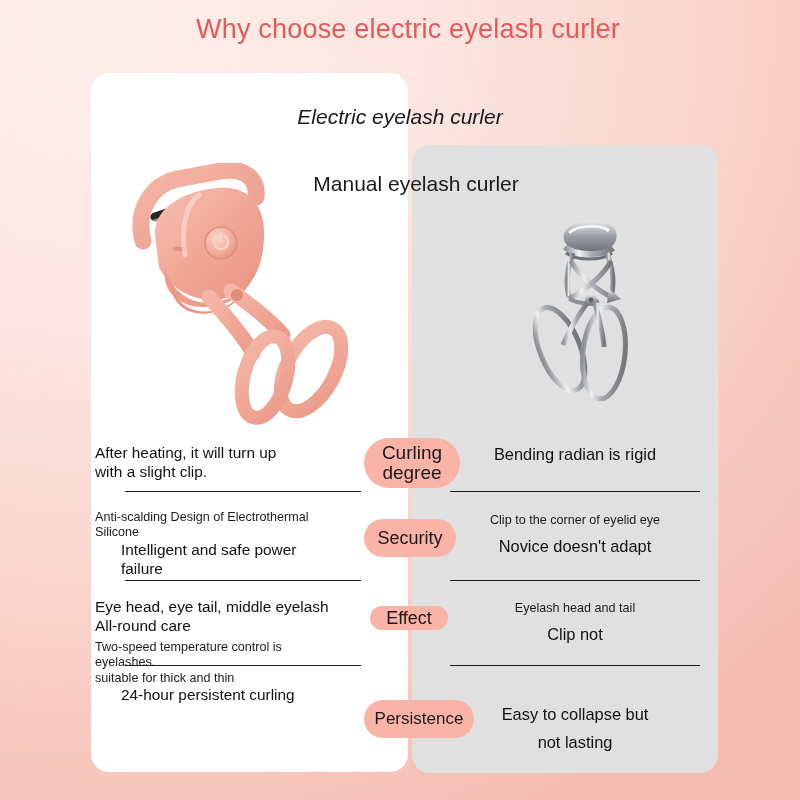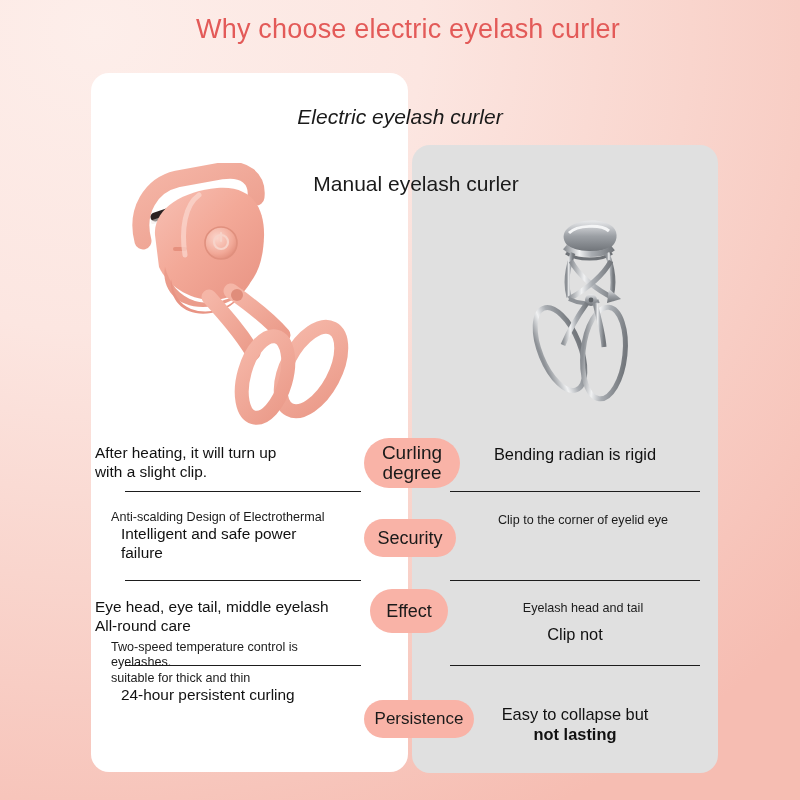--- a/index.html
+++ b/index.html
@@ -66,21 +66,21 @@
   }
   .cell {
     position:absolute;
     font-size:14.5px;
     color:#141414;
     line-height:1.22;
   }
   .cell.left  { left:95px;  width:272px; }
   .cell.right { left:440px; width:270px; text-align:center; }
 
-  .ln-small  { font-size:12.6px; color:#1b1b1b;margin-left:16px; }
+  .ln-small  { font-size:12.6px; color:#1b1b1b; }
   .ln-big    { font-size:16.4px; color:#111; }
   .ln-mid    { font-size:15.4px; color:#111; }
   .indent    { padding-left:26px; }
   .c-indent  { }
 
   .divider {
     position:absolute;
     height:0;
     border-top:1.6px solid #1d1d1d;
   }
@@ -208,46 +208,48 @@
       </div>
       <div class="cell right" style="top: 444px;">
         <div class="ln-big" style="margin-top: 0px;">Bending radian is rigid</div>
       </div>
       <div class="divider left" style="top: 491px;"></div>
       <div class="divider right" style="top: 491px;"></div>
       <div class="badge" style="left: 364px; top: 438px; width: 96px; height: 50px; font-size: 19px; background: rgb(249, 179, 167);">Curling
 degree</div>
       <div class="cell left" style="top: 510px;">
         <div class="ln-small">Anti-scalding Design of Electrothermal</div>
+        <div class="ln-small">Silicone</div>
         <div class="ln-mid indent">Intelligent and safe power</div>
         <div class="ln-mid indent">failure</div>
       </div>
       <div class="cell right" style="top: 513px;">
         <div class="ln-small" style="margin-top: 0px;">Clip to the corner of eyelid eye</div>
+        <div class="ln-big" style="margin-top: 8px;">Novice doesn't adapt</div>
       </div>
       <div class="divider left" style="top: 580px;"></div>
       <div class="divider right" style="top: 580px;"></div>
       <div class="badge" style="left: 364px; top: 519px; width: 92px; height: 38px; font-size: 18px; background: rgb(249, 179, 167);">Security</div>
       <div class="cell left" style="top: 598px;">
         <div class="ln-mid">Eye head, eye tail, middle eyelash</div>
         <div class="ln-mid c-indent">All-round care</div>
       </div>
       <div class="cell right" style="top: 601px;">
         <div class="ln-small" style="margin-top: 0px;">Eyelash head and tail</div>
         <div class="ln-big" style="margin-top: 8px;">Clip not</div>
       </div>
       <div class="divider left" style="top: 665px;"></div>
       <div class="divider right" style="top: 665px;"></div>
-      <div class="badge" style="left: 370px; top: 589px; width: 78px; height: 44px; font-size: 18px; background: rgb(249, 179, 167);">Effect</div>
+      <div class="badge" style="left: 370px; top: 606px; width: 78px; height: 24px; font-size: 18px; background: rgb(249, 179, 167);">Effect</div>
       <div class="cell left" style="top: 640px;">
         <div class="ln-small">Two-speed temperature control is</div>
         <div class="ln-small">eyelashes.</div>
         <div class="ln-small">suitable for thick and thin</div>
         <div class="ln-mid indent">24-hour persistent curling</div>
       </div>
       <div class="cell right" style="top: 704px;">
         <div class="ln-big" style="margin-top: 0px;">Easy to collapse but</div>
-        <div class="ln-big" style=" font-weight: bold;">not lasting</div>
+        <div class="ln-big" style="margin-top: 8px;">not lasting</div>
       </div>
       <div class="badge" style="left: 364px; top: 700px; width: 110px; height: 38px; font-size: 17px; background: rgb(249, 179, 167);">Persistence</div>
     </div>
 
 </div>
 
 </body></html>

